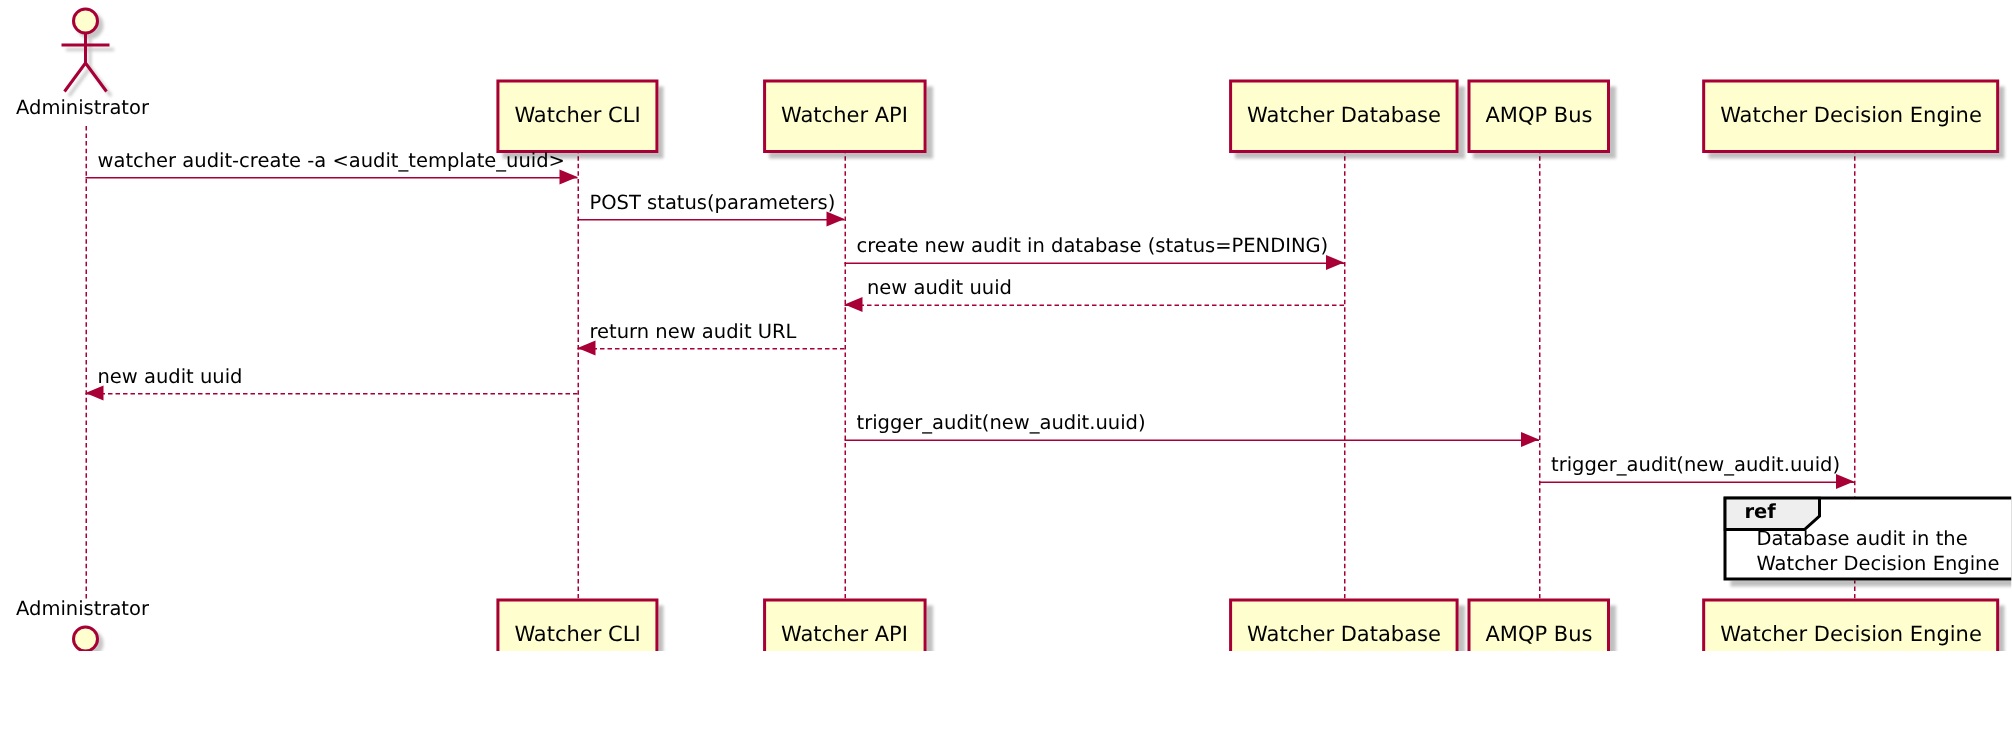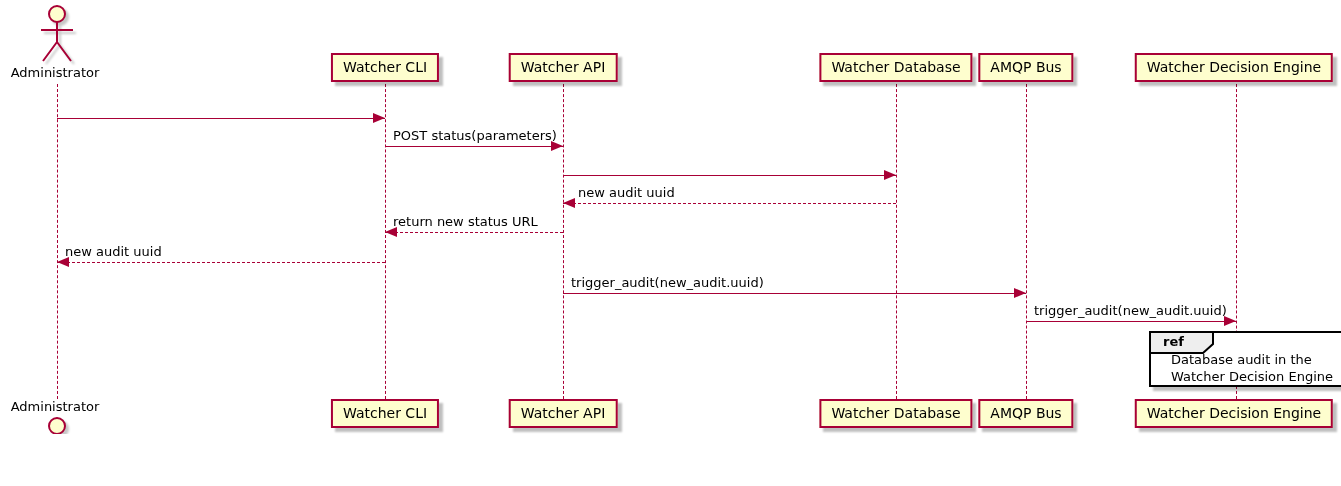--- a/index.html
+++ b/index.html
@@ -15,21 +15,21 @@
   .canvas{position:relative;width:1341px;height:434px;background:#ffffff;overflow:hidden;}
 
   
   .lifeline{position:absolute;width:0;border-left:1px dashed var(--stroke);z-index:1;}
 
   
   .pbox{
     position:absolute;transform:translateX(-50%);
     background:var(--participant-fill);
     border:2px solid var(--stroke);
-    padding:4px 10px;font-size:14px;line-height:17px;white-space:nowrap;
+    padding:14px 10px;font-size:14px;line-height:17px;white-space:nowrap;
     box-shadow:4px 4px 2px rgba(0,0,0,0.25);z-index:2;color:var(--text);
   }
 
   
   .msg-label{position:absolute;font-size:13px;line-height:16px;white-space:nowrap;z-index:2;color:var(--text);}
   .msg-line{position:absolute;height:0;z-index:2;}
   .msg-line.solid{border-top:1px solid var(--stroke);}
   .msg-line.dashed{border-top:1px dashed var(--stroke);}
   .ah{position:absolute;width:0;height:0;z-index:2;}
   .ah.right{border-top:5px solid transparent;border-bottom:5px solid transparent;border-left:12px solid var(--stroke);}
@@ -65,35 +65,37 @@
     <path d="M20,18 V38 M4,26 H36 M20,38 L6,57 M20,38 L34,57" fill="none" stroke="var(--stroke)" stroke-width="2"></path>
   </svg>
   <div class="actor-label" style="left:55px;top:65px;">Administrator</div>
 
   <div class="pbox" style="left:385px;top:53px;">Watcher CLI</div>
   <div class="pbox" style="left:563px;top:53px;">Watcher API</div>
   <div class="pbox" style="left:896px;top:53px;">Watcher Database</div>
   <div class="pbox" style="left:1026px;top:53px;">AMQP Bus</div>
   <div class="pbox" style="left:1234px;top:53px;">Watcher Decision Engine</div>
 
+  <div class="msg-label" style="left:65px;top:100px;">watcher audit-create -a &lt;audit_template_uuid&gt;</div>
   <div class="msg-line solid" style="left:57px;top:118px;width:328px;"></div>
   <div class="ah right" style="left:373px;top:113px;"></div>
 
   <div class="msg-label" style="left:393px;top:128px;">POST status(parameters)</div>
   <div class="msg-line solid" style="left:385px;top:146px;width:178px;"></div>
   <div class="ah right" style="left:551px;top:141px;"></div>
 
+  <div class="msg-label" style="left:571px;top:157px;">create new audit in database (status=PENDING)</div>
   <div class="msg-line solid" style="left:563px;top:175px;width:333px;"></div>
   <div class="ah right" style="left:884px;top:170px;"></div>
 
   <div class="msg-label" style="left:578px;top:185px;">new audit uuid</div>
   <div class="msg-line dashed" style="left:563px;top:203px;width:333px;"></div>
   <div class="ah left" style="left:563px;top:198px;"></div>
 
-  <div class="msg-label" style="left:393px;top:214px;">return new status URL</div>
+  <div class="msg-label" style="left:393px;top:214px;">return new audit URL</div>
   <div class="msg-line dashed" style="left:385px;top:232px;width:178px;"></div>
   <div class="ah left" style="left:385px;top:227px;"></div>
 
   <div class="msg-label" style="left:65px;top:244px;">new audit uuid</div>
   <div class="msg-line dashed" style="left:57px;top:262px;width:328px;"></div>
   <div class="ah left" style="left:57px;top:257px;"></div>
 
   <div class="msg-label" style="left:571px;top:275px;">trigger_audit(new_audit.uuid)</div>
   <div class="msg-line solid" style="left:563px;top:293px;width:463px;"></div>
   <div class="ah right" style="left:1014px;top:288px;"></div>

